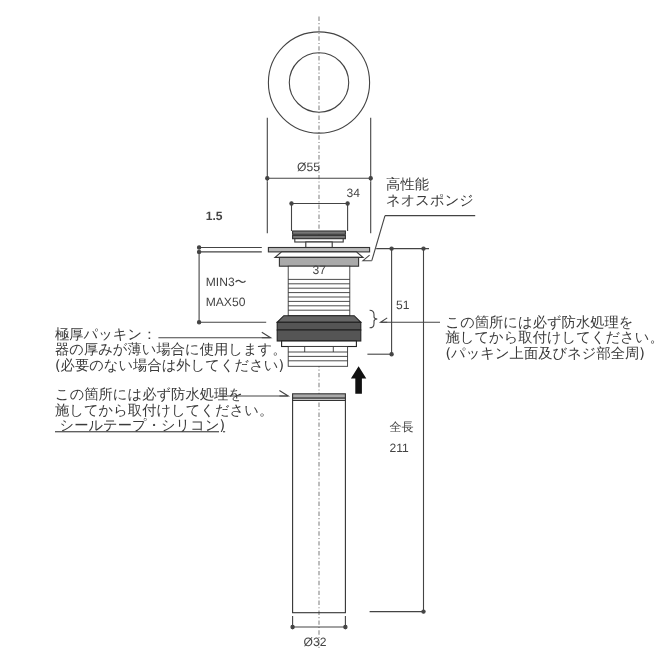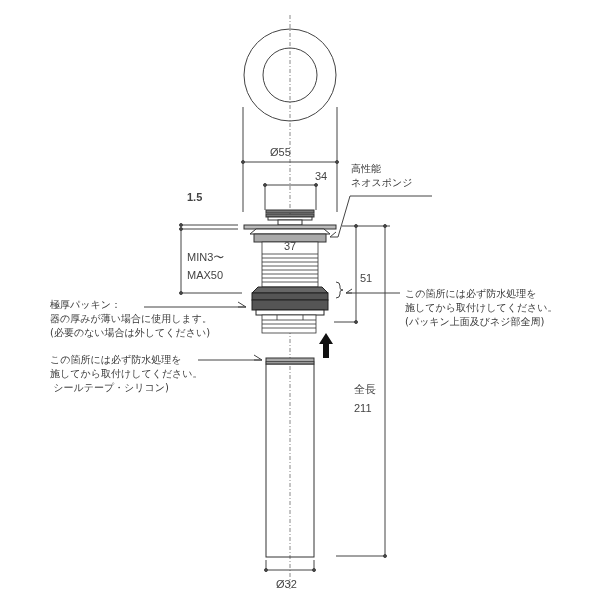--- a/index.html
+++ b/index.html
@@ -1,19 +1,19 @@
 <!DOCTYPE html>
 <html><head>
 <meta charset="utf-8">
 <style>
   html, body { margin:0; padding:0; background:#ffffff; }
   body { width:600px; height:600px; position:relative; overflow:hidden;
          font-family:"DejaVu Sans", sans-serif; color:#333; }
   svg { position:absolute; left:0; top:0; }
-  .lbl { position:absolute; font-size:10px; line-height:14px; color:#3a3a3a; white-space:nowrap; }
+  .lbl { position:absolute; font-size:13px; line-height:14px; color:#3a3a3a; white-space:nowrap; }
   .dim { position:absolute; font-size:11px; color:#444; white-space:nowrap; font-family:"Liberation Sans", sans-serif; }
 </style>
 </head>
 <body>
 
 <svg width="600" height="600" viewBox="0 0 600 600">
 
   <line x1="290" y1="15" x2="290" y2="590" stroke="#888" stroke-width="1" stroke-dasharray="4,2,1,2"></line>
 
   <g>
@@ -171,14 +171,14 @@
 
 <div class="lbl" style="left:405px;top:287px;">
   <div>この箇所には必ず防水処理を</div>
   <div>施してから取付けしてください。</div>
   <div>(パッキン上面及びネジ部全周)</div>
 </div>
 
 <div class="lbl" style="left:50px;top:353px;">
   <div>この箇所には必ず防水処理を</div>
   <div>施してから取付けしてください。</div>
-  <div style="white-space:pre;"> シールテープ・シリコン)</div>
+  <div style="white-space:pre;text-decoration:underline;"> シールテープ・シリコン)</div>
 </div>
 
 </body></html>

